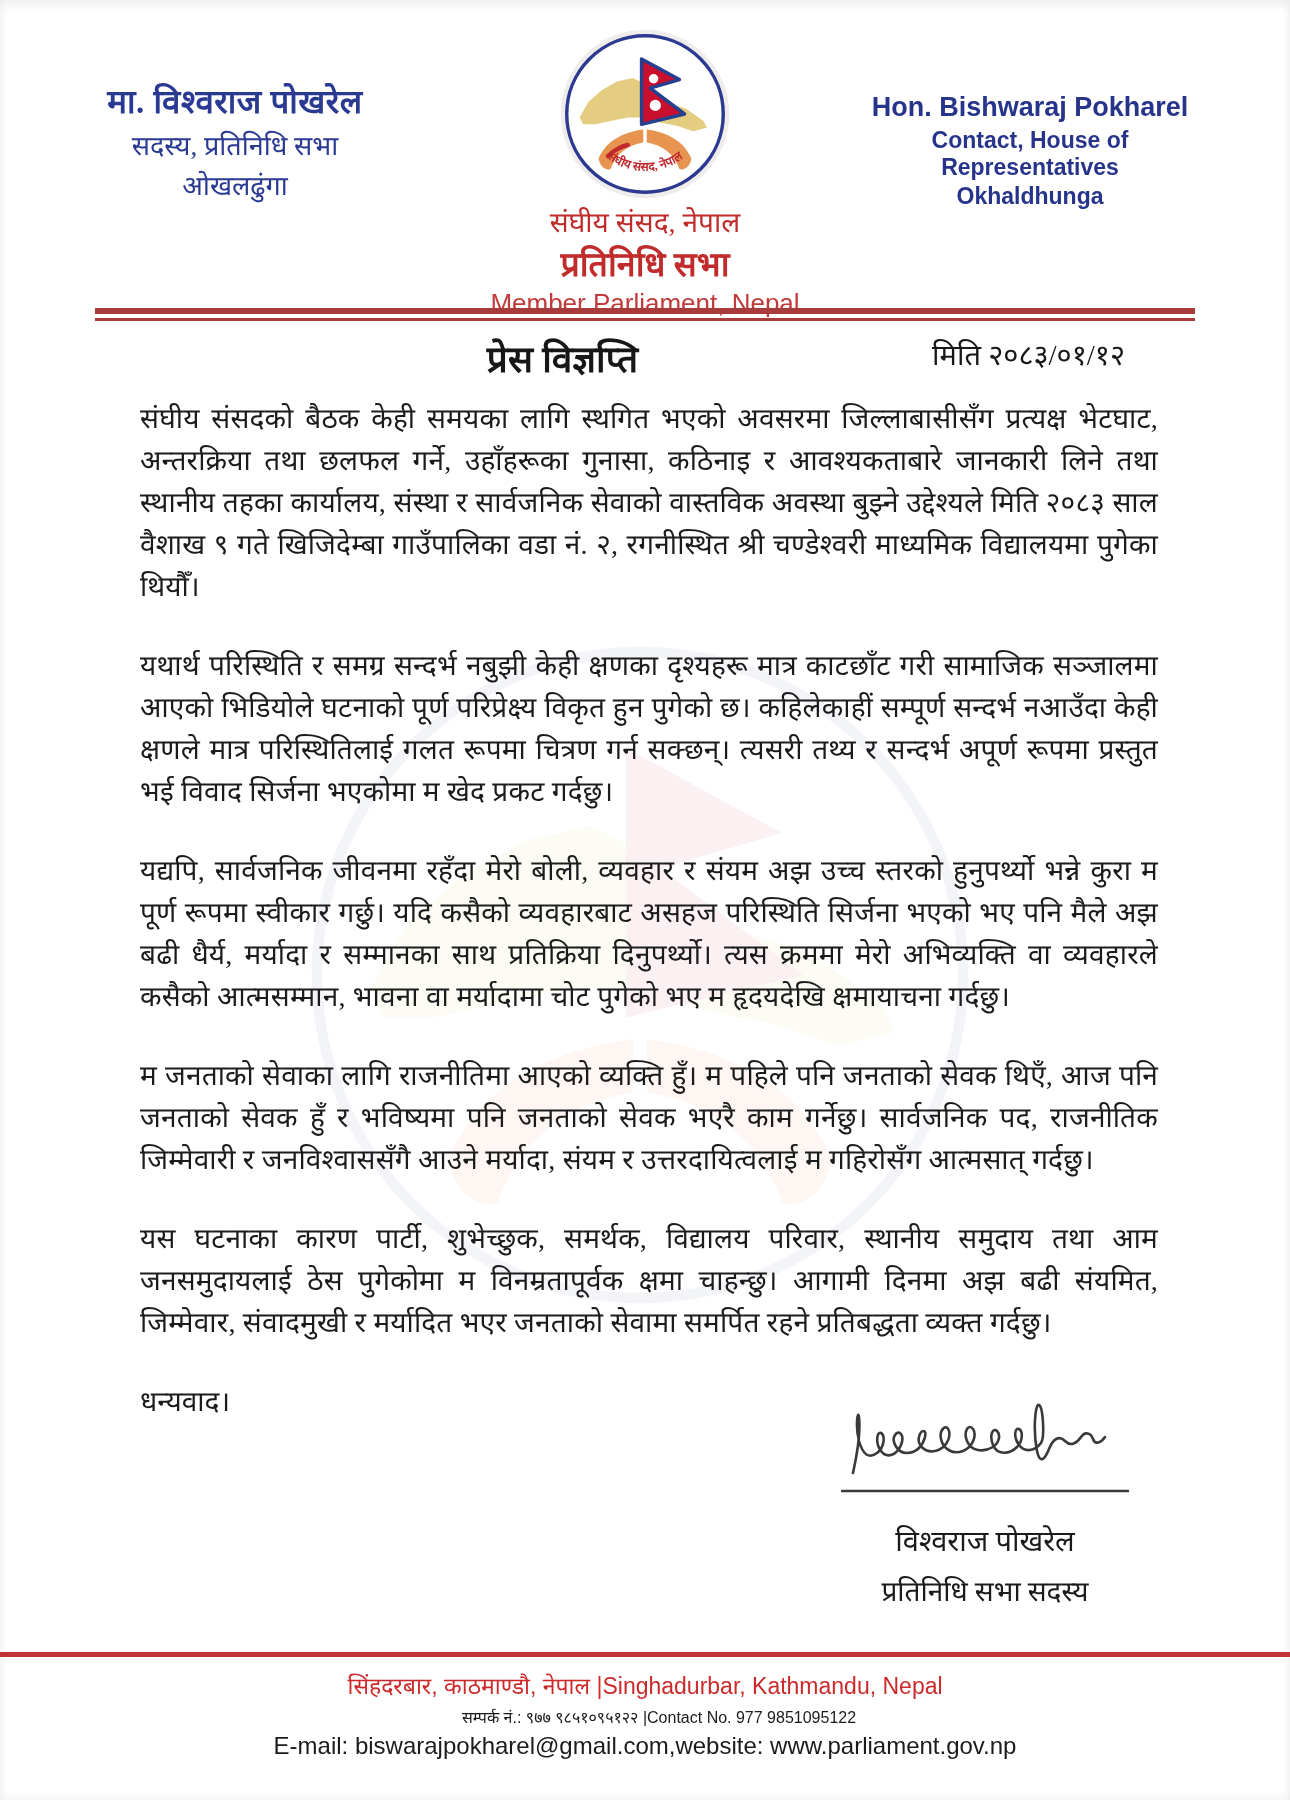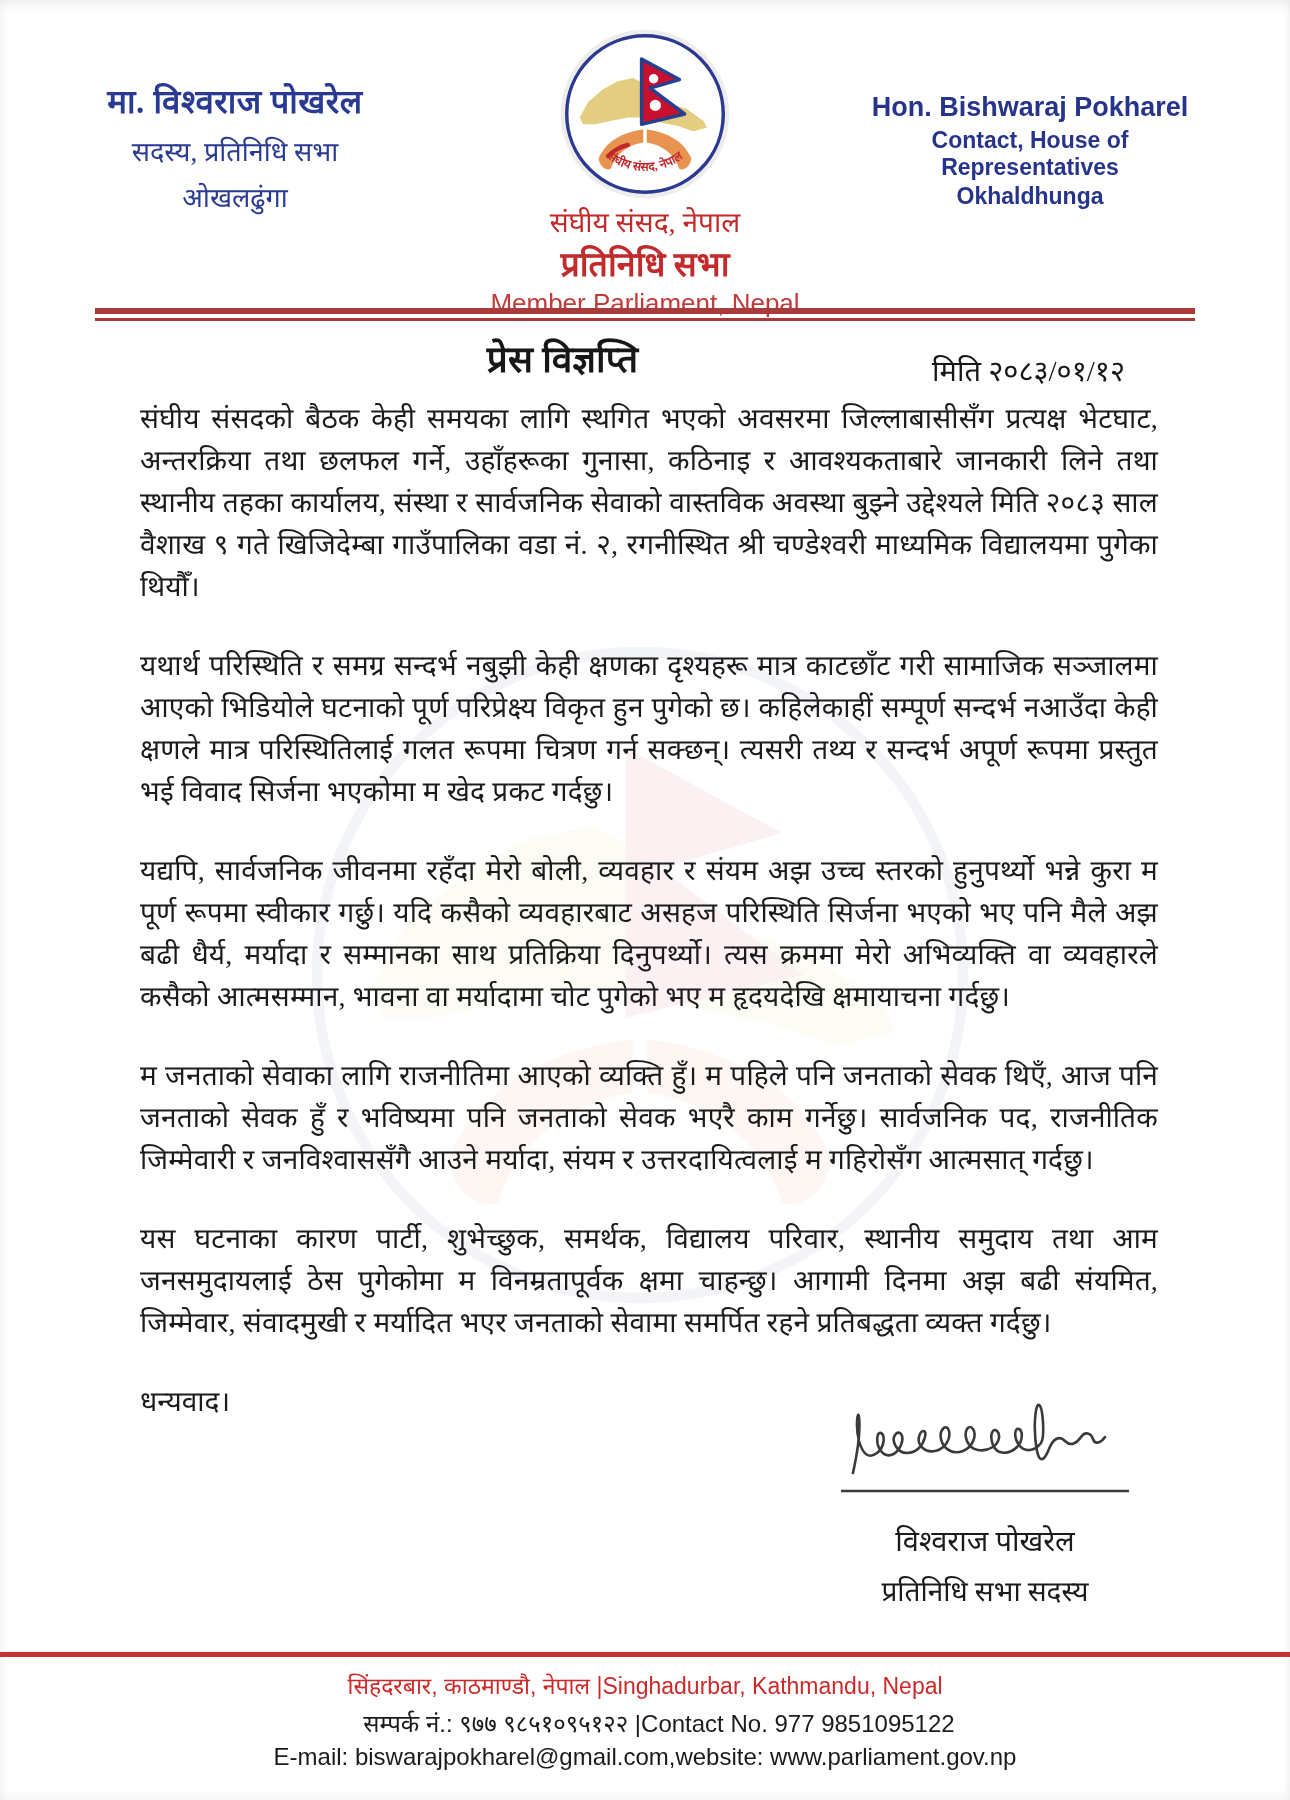--- a/index.html
+++ b/index.html
@@ -5,57 +5,57 @@
   html,body{margin:0;padding:0;}
   body{background:#e8e6e4;font-family:"Liberation Serif", serif;}
   .page{
     position:relative;width:1290px;height:1800px;margin:0 auto;
     background:#ffffff;overflow:hidden;
     box-shadow:inset 0 6px 10px rgba(0,0,0,.06), inset 0 -4px 8px rgba(0,0,0,.04);
   }
   
   .hdr-left{position:absolute;left:70px;top:78px;width:330px;text-align:center;color:#2a3a92;}
   .hdr-left .l1{font-size:33px;font-weight:bold;letter-spacing:.5px;}
-  .hdr-left .l2,.hdr-left .l3{font-size:27px;margin-top:9px;}
+  .hdr-left .l2,.hdr-left .l3{font-size:27px;margin-top:3px;}
   .hdr-right{position:absolute;right:70px;top:92px;width:380px;text-align:center;color:#27348b;
     font-family:"Liberation Sans", sans-serif;}
   .hdr-right .l1{font-size:27px;font-weight:bold;}
   .hdr-right .l2{font-size:23px;font-weight:bold;margin-top:4px;}
   .hdr-right .l3{font-size:23px;font-weight:bold;margin-top:2px;}
   .hdr-center{position:absolute;left:0;right:0;top:28px;text-align:center;}
   .emblem{width:172px;height:172px;display:block;margin:0 auto;}
   .org-np{font-size:28px;color:#c22b2b;margin-top:2px;}
   .chamber-np{font-size:34px;color:#c22b2b;font-weight:bold;margin-top:0px;}
   .org-en{font-size:26px;color:#c23a3a;font-family:"Liberation Sans", sans-serif;margin-top:2px;}
   .rule-double{position:absolute;left:95px;right:95px;top:308px;}
   .rule-double .thick{height:6px;background:#a83c3c;}
   .rule-double .thin{height:3px;background:#a83c3c;margin-top:4px;}
   
   .title-row{position:absolute;left:140px;right:135px;top:332px;height:44px;}
   .press-title{position:absolute;left:0;right:0;text-align:center;transform:translateX(-85px);
     font-size:37px;font-weight:bold;color:#171717;}
-  .press-date{position:absolute;right:30px;top:18px;font-size:29px;color:#171717;}
+  .press-date{position:absolute;right:30px;top:2px;font-size:29px;color:#171717;}
   
   .body-col{position:absolute;left:140px;width:1018px;top:398px;z-index:2;}
   .body-col p{margin:0 0 37px 0;font-size:28px;line-height:42px;color:#1b1b1b;
     text-align:justify;letter-spacing:.2px;}
   .closing{font-size:28px;color:#1b1b1b;margin-top:12px;}
   
   .watermark{position:absolute;left:285px;top:620px;width:710px;height:710px;opacity:.05;z-index:1;}
   
   .sig-block{position:absolute;right:140px;top:1395px;width:330px;text-align:center;z-index:3;}
   .sig-svg{display:block;margin:0 auto;}
   .sig-name{font-size:29px;color:#1b1b1b;margin-top:10px;}
   .sig-role{font-size:28px;color:#1b1b1b;margin-top:12px;}
   
   .footer{position:absolute;left:0;right:0;bottom:0;height:148px;z-index:2;}
   .footer-line{height:5px;background:#c23434;width:100%;}
   .f-address{margin-top:12px;text-align:center;font-size:23px;color:#cc2a2a;
     font-family:"Liberation Sans", sans-serif;}
-  .f-contact{margin-top:5px;text-align:center;font-size:24px;color:#1b1b1b;
+  .f-contact{margin-top:5px;text-align:center;font-size:16px;color:#1b1b1b;
     font-family:"Liberation Sans", sans-serif;padding-left:28px;}
   .f-email{margin-top:4px;text-align:center;font-size:24px;color:#1b1b1b;
     font-family:"Liberation Sans", sans-serif;}
 </style>
 </head>
 <body>
 
 <div class="page">
 
   <div class="hdr-left">

